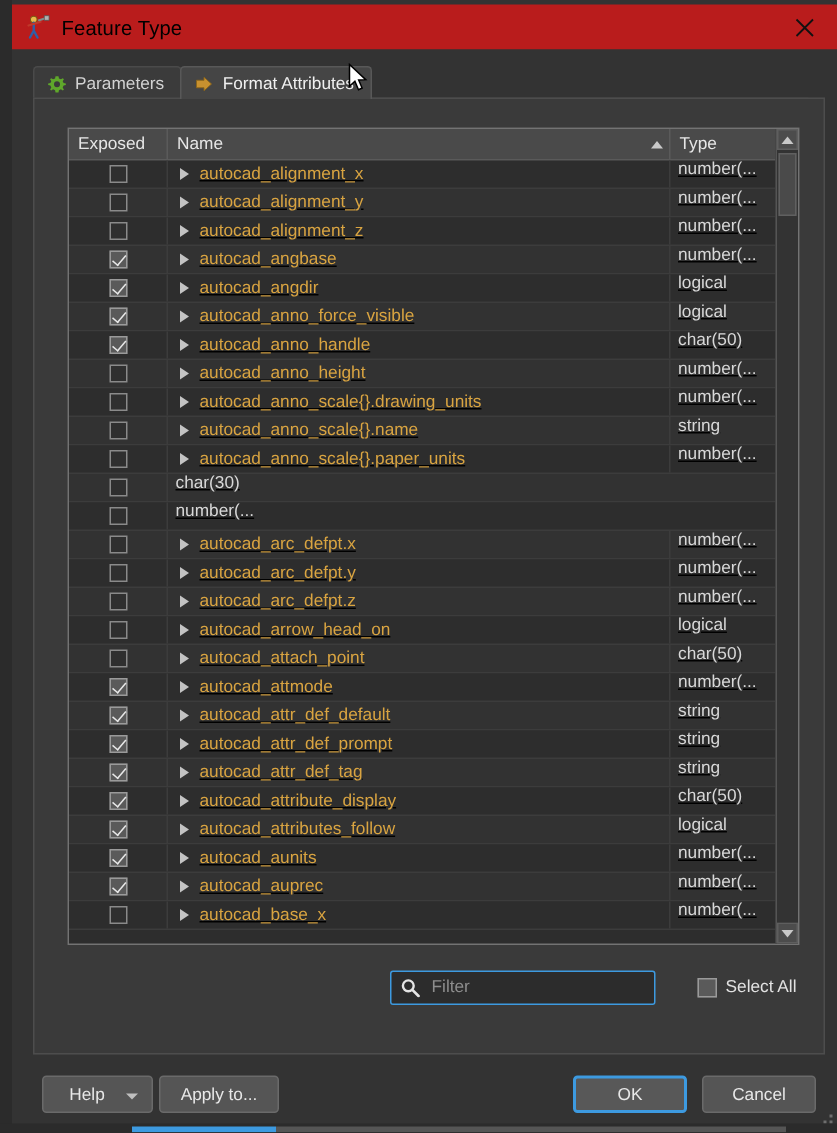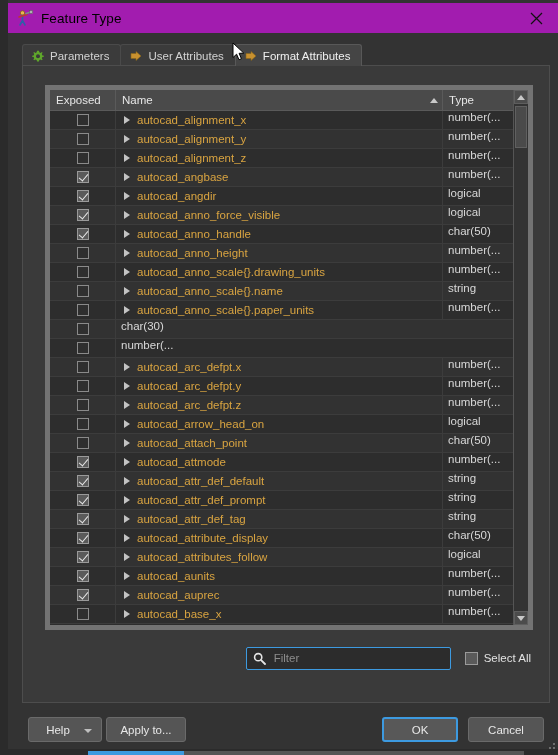--- a/index.html
+++ b/index.html
@@ -14,21 +14,21 @@
   #app {
     position: relative;
     width: 558px; height: 755px;
     background: #333333;
     overflow: hidden;
   }
 
   
   .titlebar {
     position: absolute; left: 8px; top: 3px; right: 0px; height: 30px;
-    background: #a21caf;
+    background: #b91c1c;
     display: flex; align-items: center;
     padding-left: 8px;
   }
   .titlebar .app-icon {
     width: 18px; height: 18px; flex: 0 0 18px;
     margin-right: 7px;
     position: relative;
   }
   .titlebar .title-text {
     font-size: 13.5px; color: #000000;
@@ -86,21 +86,21 @@
     position: absolute; left: 14px; top: 32px; right: 8px; bottom: 52px;
     background: #3a3a3a;
     border: 1px solid #4d4d4d;
   }
 
   
   .table-wrap {
     position: absolute; left: 22px; top: 19px; right: 16px; bottom: 72px;
     display: flex;
     background: #2d2d2d;
-    border: 5px solid #737373;
+    border: 1px solid #737373;
   }
   .table-main { flex: 1 1 auto; overflow: hidden; position: relative; }
 
   .thead {
     display: flex;
     height: 21px;
     background: #4a4a4a;
     border-bottom: 1px solid #5a5a5a;
     color: #e6e6e6;
     font-size: 11.5px;
@@ -117,21 +117,21 @@
   .th-name { flex: 1 1 auto; justify-content: space-between; }
   .th-type { width: 70px; flex: 0 0 70px; border-right: none; }
   .sort-arrow {
     width: 0; height: 0;
     border-left: 4px solid transparent;
     border-right: 4px solid transparent;
     border-bottom: 5px solid #c9c9c9;
     margin-left: 4px;
   }
 
-  .tbody { position: absolute; top: 21px; left: 0; right: 0; bottom: 0; overflow: hidden; }
+  .tbody { position: absolute; top: 21px; left: 0; right: 0; bottom: 0; overflow: hidden; text-decoration: underline; }
   .row {
     display: flex;
     height: 19px;
     border-bottom: 1px solid #3c3c3c;
     font-size: 11.5px;
   }
   .row:nth-child(odd)  { background: #2d2d2d; }
   .row:nth-child(even) { background: #323232; }
 
   .cell-exposed {
@@ -216,27 +216,27 @@
     border: 1px solid #606060;
     cursor: pointer;
   }
 
   
   .filter-row {
     position: absolute; left: 22px; right: 16px; bottom: 32px; height: 24px;
     display: flex; align-items: center; justify-content: flex-end;
   }
   .filter-box {
-    width: 205px; height: 23px;
+    width: 177px; height: 23px;
     background: #2c2c2c;
     border: 1px solid #3d9ae0;
     border-radius: 2px;
     display: flex; align-items: center;
     padding: 0 6px;
-    margin-right: 14px;
+    margin-right: 28px;
   }
   .search-ico { margin-right: 6px; display: inline-flex; flex: 0 0 auto; }
   .filter-input {
     flex: 1 1 auto;
     background: transparent;
     border: none; outline: none;
     color: #e0e0e0;
     font-family: "Liberation Sans", sans-serif;
     font-size: 11.5px;
   }
@@ -342,28 +342,20 @@
       <div class="tab">
         <span class="tab-icon">
           <svg width="12" height="12" viewBox="0 0 12 12">
             <path d="M6 0.8 L7 0.8 L7.3 2.3 L8.6 2.9 L9.9 2.1 L10.6 2.8 L9.8 4.1 L10.4 5.4 L11.9 5.7 L11.9 6.7 L10.4 7 L9.8 8.3 L10.6 9.6 L9.9 10.3 L8.6 9.5 L7.3 10.1 L7 11.6 L6 11.6 L5 11.6 L4.7 10.1 L3.4 9.5 L2.1 10.3 L1.4 9.6 L2.2 8.3 L1.6 7 L0.1 6.7 L0.1 5.7 L1.6 5.4 L2.2 4.1 L1.4 2.8 L2.1 2.1 L3.4 2.9 L4.7 2.3 L5 0.8 Z" fill="#5fa72b"></path>
             <circle cx="6" cy="6.2" r="2" fill="#3a3a3a"></circle>
           </svg>
         </span>
         <span>Parameters</span>
       </div>
 
-      <div class="tab">
-        <span class="tab-icon">
-          <svg width="12" height="12" viewBox="0 0 12 12">
-            <path d="M1 3.5 L6 3.5 L6 1.5 L11 6 L6 10.5 L6 8.5 L1 8.5 Z" fill="#c8912f" stroke="#8a6418" stroke-width="0.6"></path>
-          </svg>
-        </span>
-        <span>User Attributes</span>
-      </div>
 
       <div class="tab active">
         <span class="tab-icon">
           <svg width="12" height="12" viewBox="0 0 12 12">
             <path d="M1 3.5 L6 3.5 L6 1.5 L11 6 L6 10.5 L6 8.5 L1 8.5 Z" fill="#c8912f" stroke="#8a6418" stroke-width="0.6"></path>
           </svg>
         </span>
         <span>Format Attributes</span>
       </div>
 

